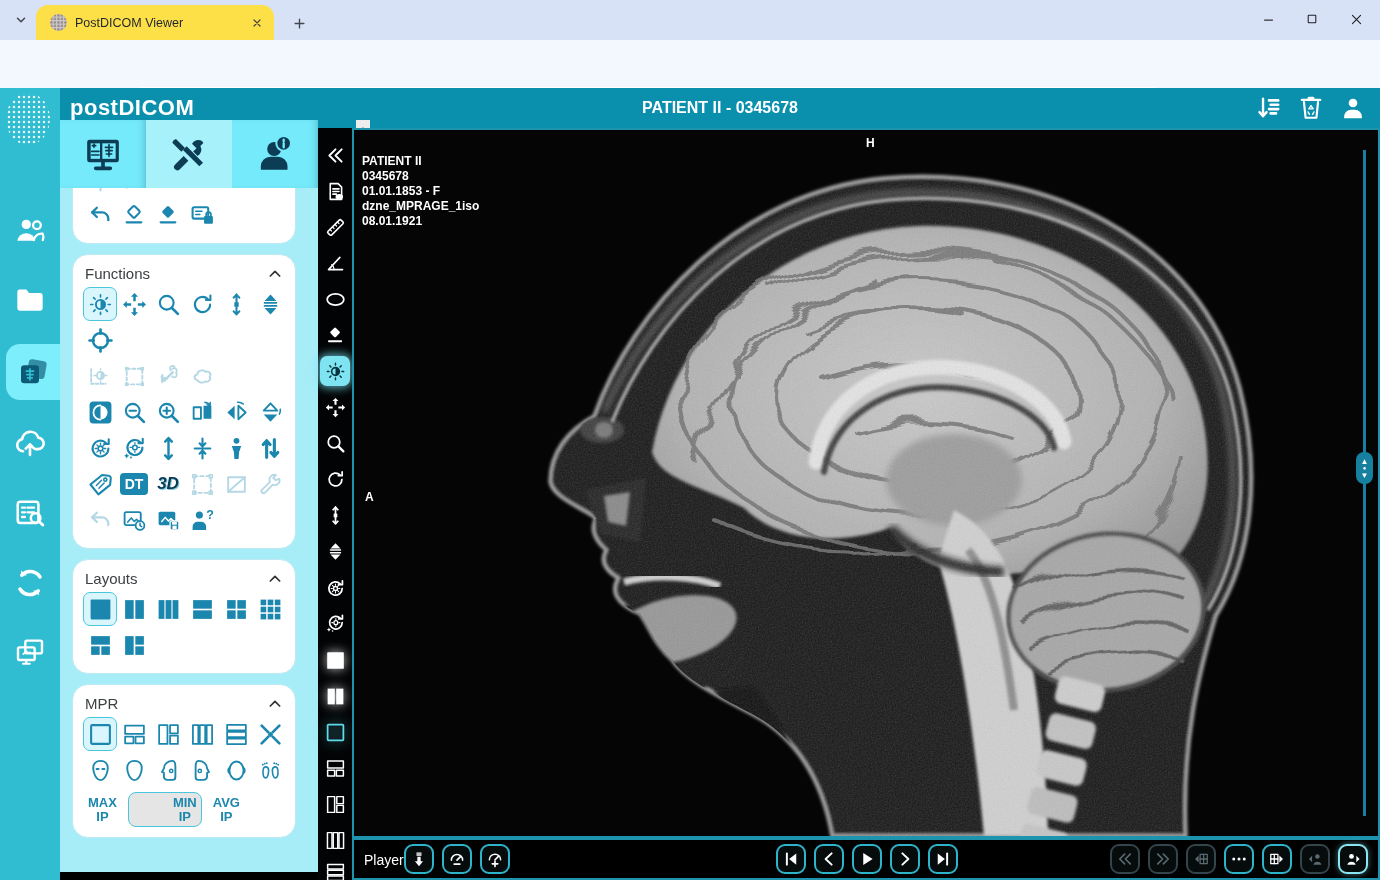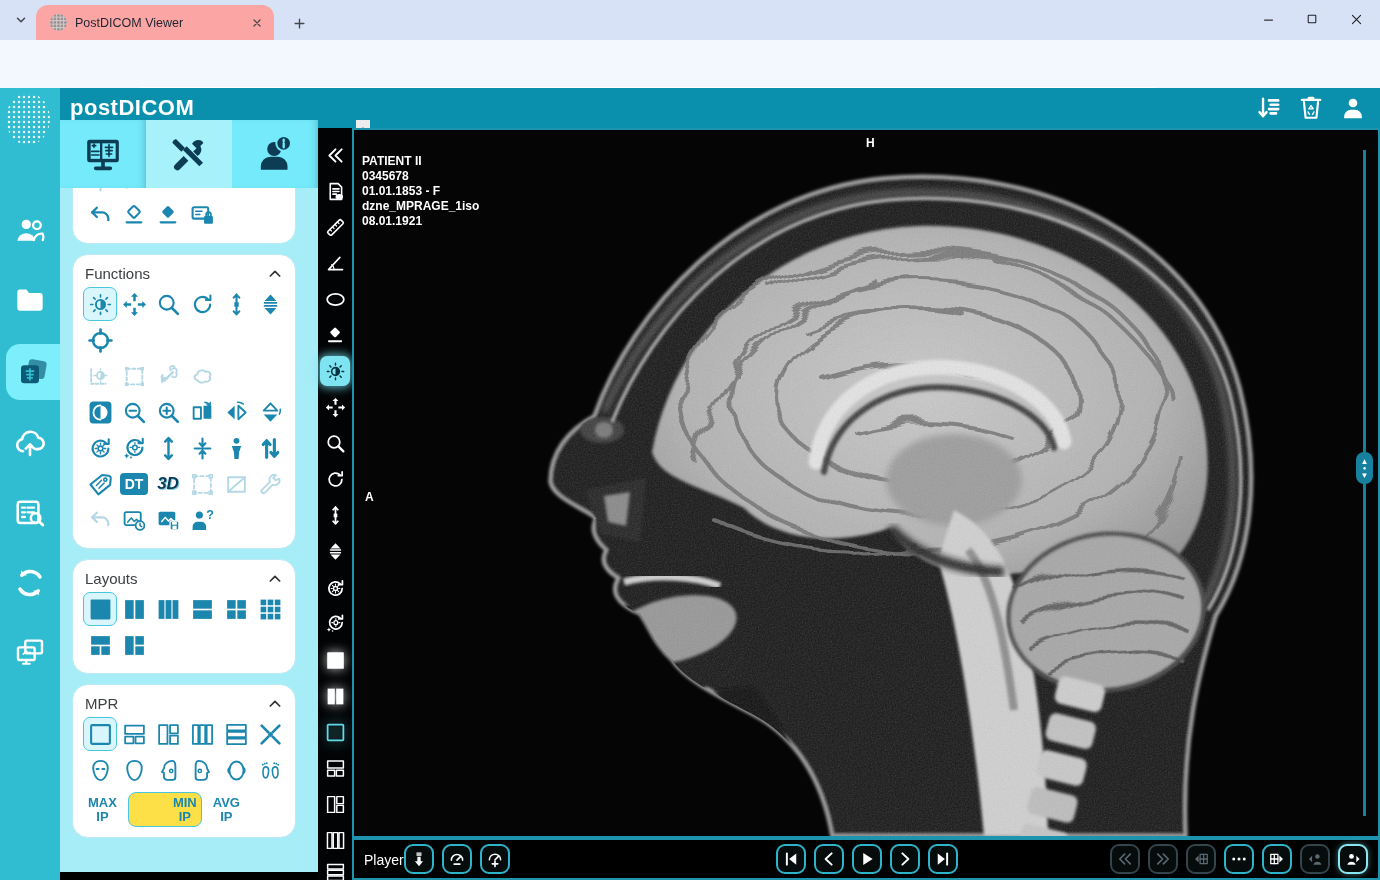--- a/index.html
+++ b/index.html
@@ -5,21 +5,21 @@
   * { margin:0; padding:0; box-sizing:border-box; }
   html,body { width:1380px; height:880px; overflow:hidden; background:#000;
     font-family:"Liberation Sans", sans-serif; -webkit-font-smoothing:antialiased; }
   .abs { position:absolute; }
   #stage { position:relative; width:1380px; height:880px; }
 
   
   #tabstrip { left:0; top:0; width:1380px; height:40px; background:#d7e2f7; }
   #tab-search-btn { left:8px; top:7px; width:26px; height:26px; border-radius:50%; 
     display:flex; align-items:center; justify-content:center; color:#43474e; }
-  #browser-tab { left:36px; top:5px; width:238px; height:35px; background:#fca5a5;
+  #browser-tab { left:36px; top:5px; width:238px; height:35px; background:#fde047;
     border-radius:12px 12px 0 0; display:flex; align-items:center; padding:0 8px; }
   #tab-favicon { width:17px; height:17px; border-radius:50%; margin:0 8px 0 6px;
     background:radial-gradient(circle at 40% 40%, #9a8f8f 0 1.2px, transparent 1.4px) 0 0/3.5px 3.5px, #cfc9c9;
     flex:none; }
   #tab-title { font-size:12.5px; color:#1f2430; flex:1; white-space:nowrap; overflow:hidden; }
   #tab-close { width:18px; height:18px; color:#444; display:flex; align-items:center; justify-content:center; }
   #new-tab-btn { left:286px; top:10px; width:26px; height:26px; color:#43474e;
     display:flex; align-items:center; justify-content:center; }
   .wctl { top:0; width:44px; height:38px; display:flex; align-items:center; justify-content:center; color:#202124; }
   #navbar { left:0; top:40px; width:1380px; height:48px; background:#f3f7fe; }
@@ -61,21 +61,21 @@
   .card-chev { color:#333; width:16px; height:16px; }
   .tool-row { display:flex; }
   .cell { width:34px; height:34px; margin:1px 0; display:flex; align-items:center; justify-content:center;
     color:#1b87ae; border:1.5px solid transparent; border-radius:7px; }
   .cell .cic { width:25px; height:25px; }
   .cell.selected { background:#d9f6fc; border-color:#49c6db; }
   .cell.disabled { opacity:.32; }
   .badge-dt { background:#1b87ae; color:#fff; font-weight:bold; font-size:14px; border-radius:4px; padding:3px 5px; }
   .badge-3d { color:#0c3b52; font-weight:bold; font-size:17px; font-style:italic; text-shadow:1px 1px 0 #7fcbe0; }
   .iplbl { font-weight:bold; font-size:13px; color:#1b87ae; text-align:center; line-height:1.05; padding:3px 4px; border-radius:8px; border:1.5px solid transparent; margin-right:6px; }
-  .iplbl.selected { background:#fde047; border-color:#49c6db;padding-left:44px; }
+  .iplbl.selected { background:#e5e5e5; border-color:#49c6db;padding-left:44px; }
   
   #pscroll { left:296px; top:0; width:14px; height:740px; background:#ececec; }
   #pscroll .parr { position:absolute; left:0; width:14px; height:14px; color:#1b87ae; font-size:9px; text-align:center; line-height:14px; }
   #pthumb { position:absolute; left:2px; top:30px; width:10px; height:318px; background:#17809e; border-radius:4px; }
 
   
   #strip { left:318px; top:128px; width:34px; height:752px; background:#020304; }
   .sitem { position:absolute; left:0; width:34px; height:34px; display:flex; align-items:center; justify-content:center; color:#fff; }
   .sitem .sic { width:21px; height:21px; }
   .sitem.selected { }
@@ -217,20 +217,21 @@
       <svg width="17" height="17" viewBox="0 0 24 24">
           <circle cx="12" cy="5" r="1.9" fill="currentColor"></circle>
           <circle cx="12" cy="12" r="1.9" fill="currentColor"></circle>
           <circle cx="12" cy="19" r="1.9" fill="currentColor"></circle>
         </svg>
     </div>
   </div>
 
   <div id="appbar" class="abs">
     <span id="brand">postDICOM</span>
+    <span id="pat-title">PATIENT II - 0345678</span>
     <span id="appbar-right">
         <span class="appbar-ic"><span class=""><svg viewBox="0 0 24 24" width="100%" height="100%" fill="none" stroke="currentColor" stroke-width="1.8" stroke-linecap="round" stroke-linejoin="round">
               <path d="M6.5 3.5v16M6.5 19.5L3.2 15.8M6.5 19.5l3.3-3.7" stroke-width="2.2"></path>
               <path d="M12 5h8.5M13.5 9h7M12 13h8.5M13.5 17h5" stroke-width="2.4"></path>
             </svg></span></span>
         <span class="appbar-ic"><span class=""><svg viewBox="0 0 24 24" width="100%" height="100%" fill="none" stroke="currentColor" stroke-width="1.8" stroke-linecap="round" stroke-linejoin="round">
               <path d="M5.5 6.5L7 21h10l1.5-14.5" stroke-width="2"></path>
               <path d="M3.5 4.5h17M9.2 4.5l.9-2h3.8l.9 2" stroke-width="2"></path>
               <path d="M12 9.8l-2 3h4z" stroke-width="1.3"></path>
               <path d="M9.2 15.6l1.4 2.2M14.8 15.6l-1.4 2.2" stroke-width="1.3"></path>

